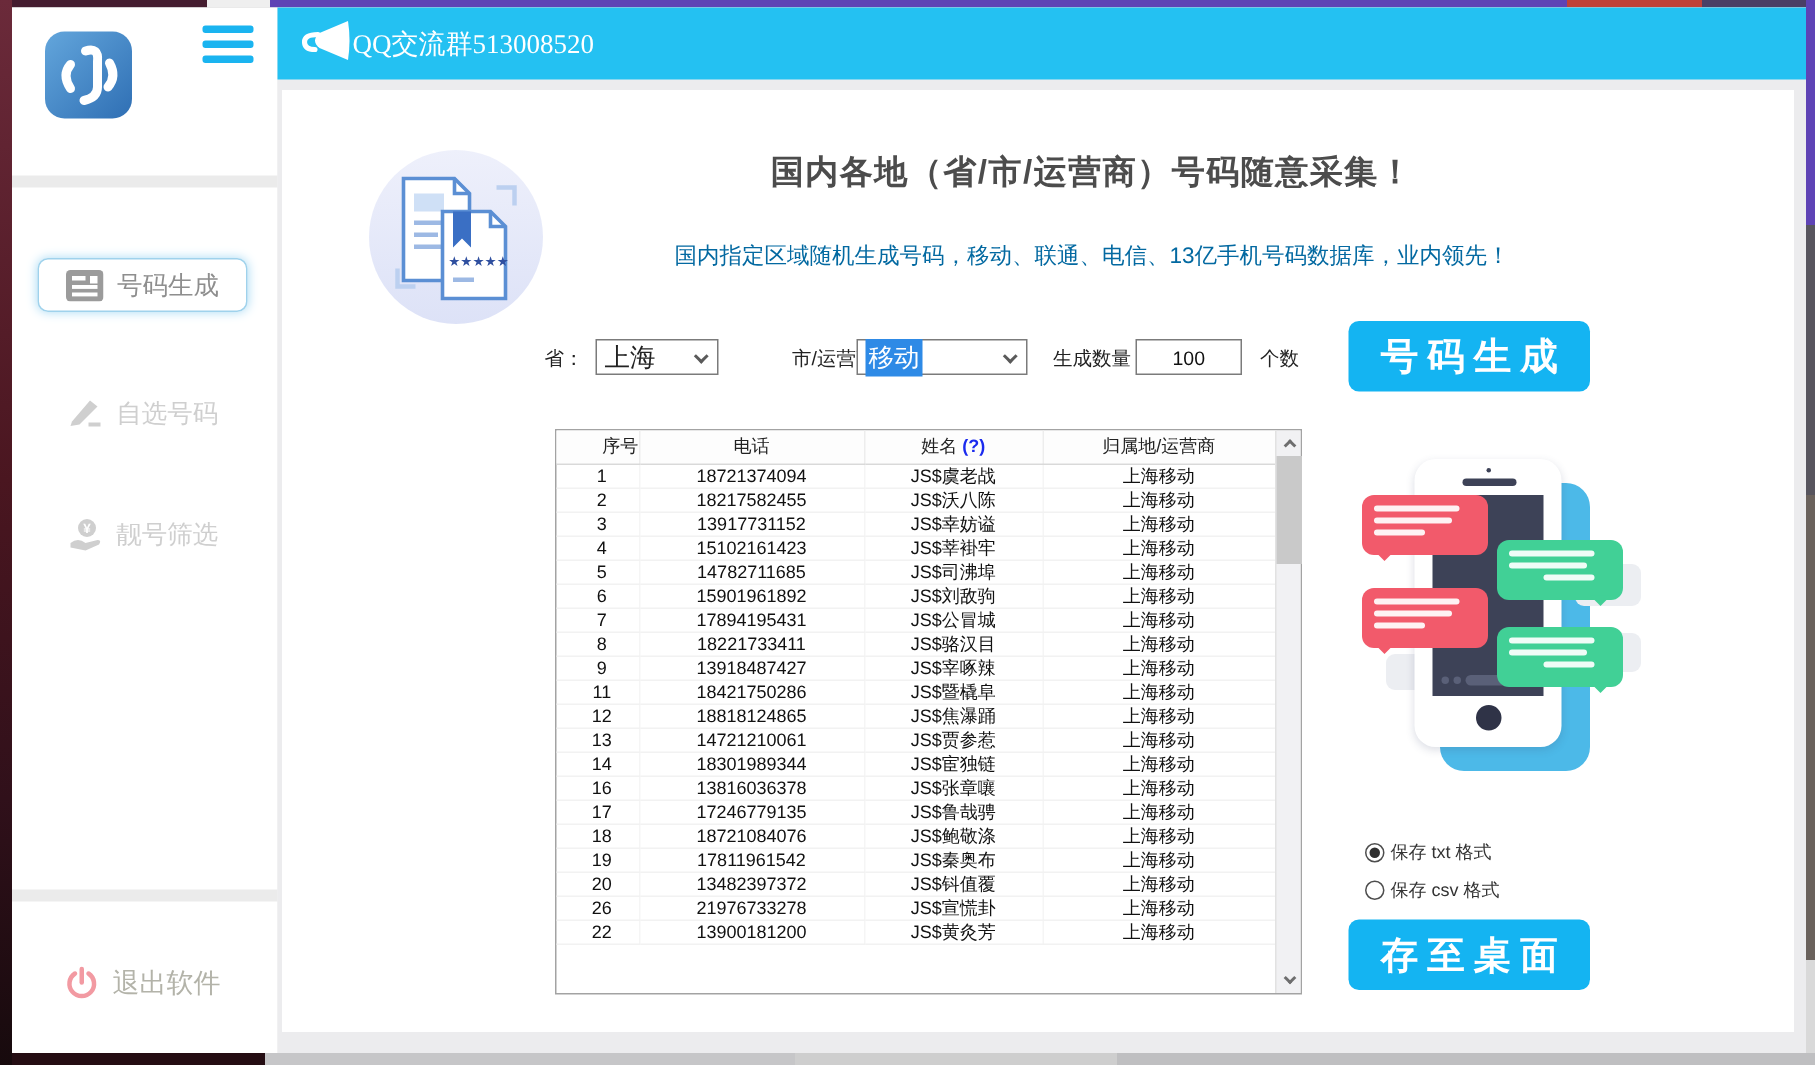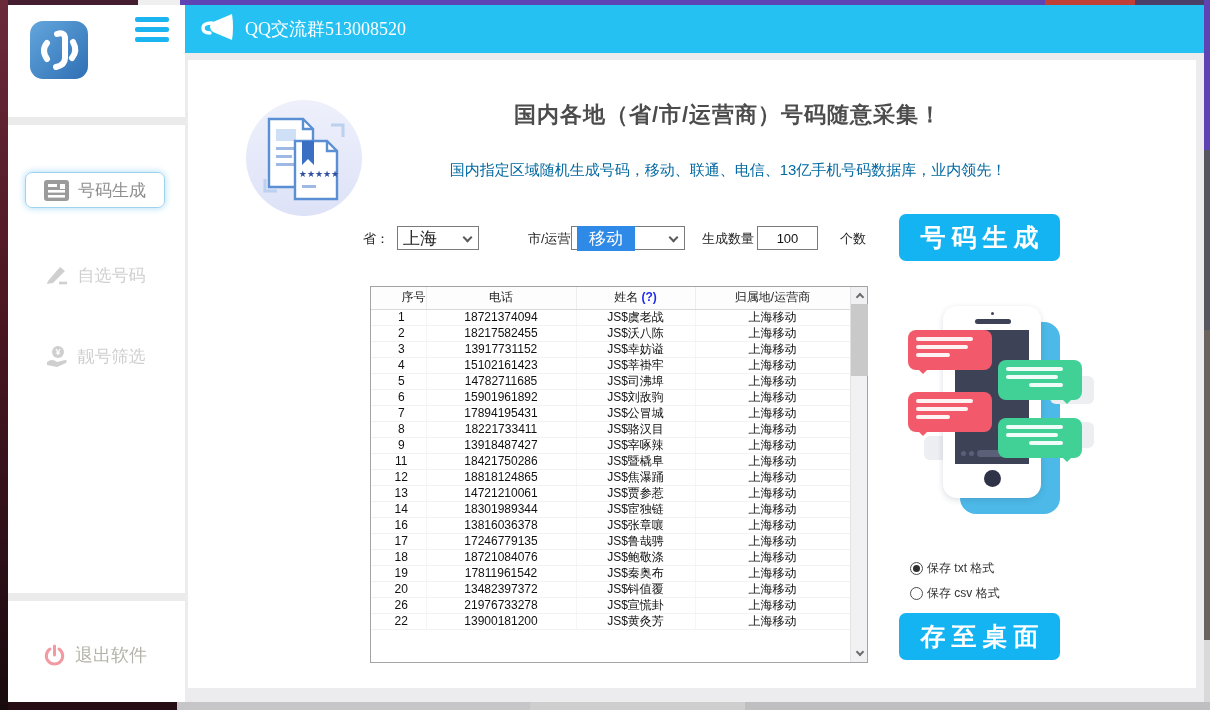--- a/index.html
+++ b/index.html
@@ -32,42 +32,42 @@
   .menu-item.active { border:1px solid #9fd2ec; border-radius:7px; box-shadow:0 0 7px #a7daf4; color:#8e8e8e; }
   .mi-icon { display:flex; align-items:center; }
   .exit-item { position:absolute; left:17px; top:630px; width:140px; height:40px; display:flex; align-items:center;
     justify-content:center; gap:9px; cursor:pointer; font-size:18px; color:#b3b3a9; }
 
   
   .main { position:absolute; left:177px; top:0; width:1019px; height:697px; background:#ececee; }
   .topbar { position:absolute; left:0; top:0; width:1019px; height:48px; background:#24c1f2;
     display:flex; align-items:center; }
   .megaphone { margin-left:14px; }
-  .announce { color:#fff; font-size:18px; margin-left:10px; font-family:"Liberation Serif","DejaVu Serif",serif; }
+  .announce { color:#fff; font-size:18px; font-family:"Liberation Serif","DejaVu Serif",serif; }
 
   .card { position:absolute; left:3px; top:55px; width:1008px; height:628px; background:#fff; }
 
   .doc-illus { position:absolute; left:55px; top:37px; width:122px; height:122px; }
   .page-title { position:absolute; left:190px; top:40px; width:700px; text-align:center;
     font-size:22px; font-weight:bold; color:#4c4c4c; letter-spacing:1px; white-space:nowrap; }
   .page-subtitle { position:absolute; left:150px; top:101px; width:780px; text-align:center;
     font-size:15px; color:#0369a1; white-space:nowrap; }
 
   
   .form-row { position:absolute; left:0; top:166px; width:1008px; height:24px; font-size:13px; color:#222; }
   .form-row .lbl { position:absolute; top:4px; }
   .lbl-prov { left:175px; } .lbl-oper { left:340px; } .lbl-count { left:514px; }
   .combo { position:absolute; top:0; height:24px; border:1px solid #7b7b7b; background:#fff;
     display:flex; align-items:center; padding-left:5px; font-size:17px; cursor:pointer; }
   .combo-prov { left:209px; width:82px; }
   .combo-oper { left:383px; width:114px; }
-  .combo .sel { background:#2e8ae6; color:#fff; padding:1px 12px; }
+  .combo .sel { background:#2e8ae6; color:#fff; padding:1px 2px; }
   .chev { position:absolute; right:7px; top:7px; width:7px; height:7px;
     border-right:2px solid #5a5a5a; border-bottom:2px solid #5a5a5a; transform:rotate(45deg); }
-  .count-input { position:absolute; left:569px; top:0; width:61px; height:24px; border:1px solid #7b7b7b;
+  .count-input { position:absolute; left:569px; top:0; width:71px; height:24px; border:1px solid #7b7b7b;
     text-align:center; font-size:13px; font-family:inherit; color:#111; }
   .lbl-unit { left:652px; }
 
   
   .tbl-wrap { position:absolute; left:182px; top:226px; width:498px; height:377px;
     border:1px solid #a3a3a3; background:#fff; }
   table.data { border-collapse:collapse; table-layout:fixed; width:479px; font-size:12px; }
   table.data th { height:22px; font-weight:normal; color:#222; border-bottom:1px solid #d9d9d9;
     border-right:1px solid #ededed; background:#fdfdfd; }
   table.data td { height:16px; line-height:15px; color:#111; border-bottom:1px solid #f2f2f2;

